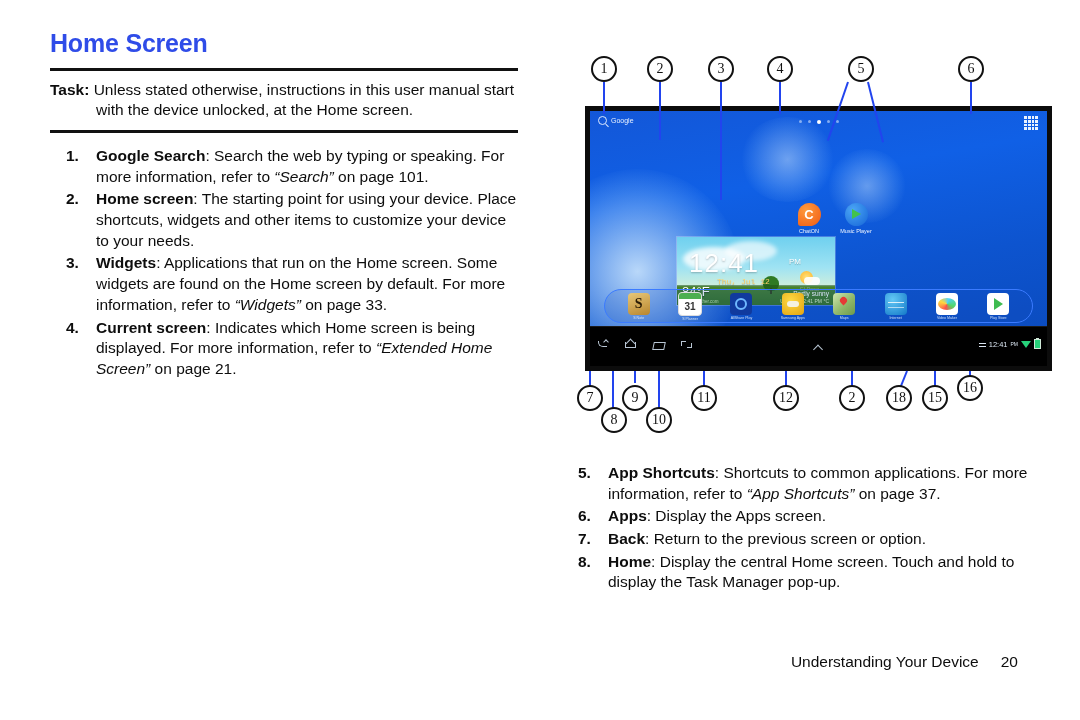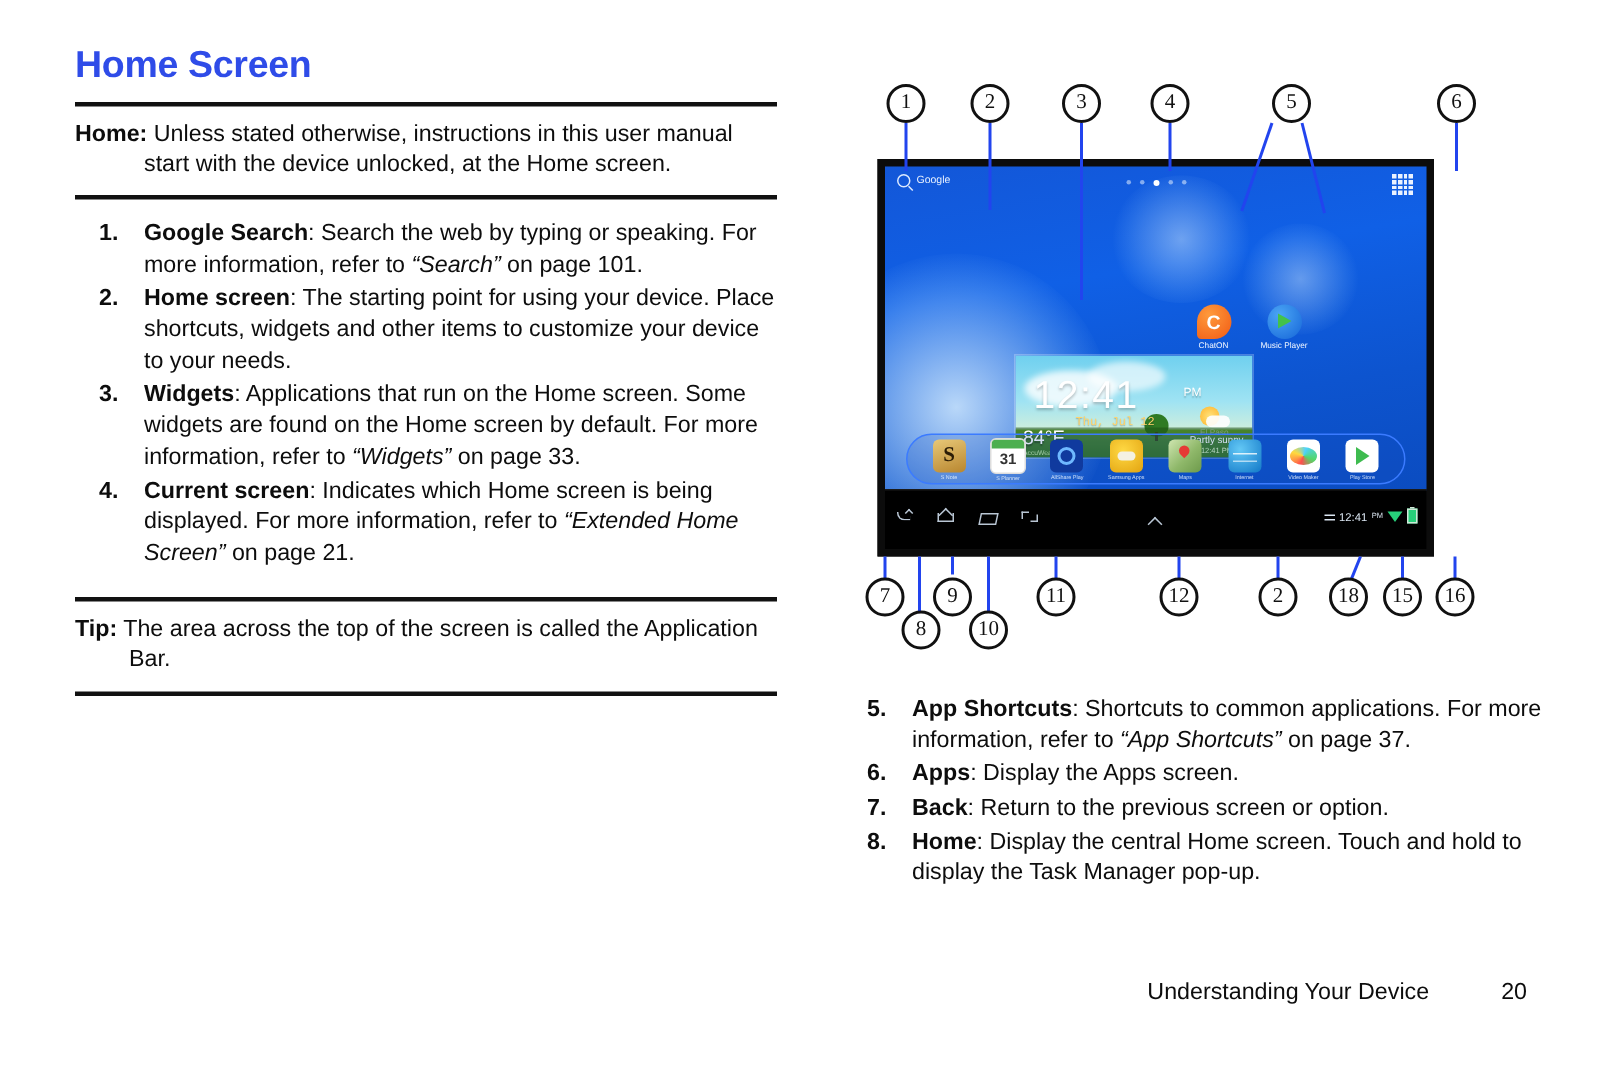--- a/index.html
+++ b/index.html
@@ -97,21 +97,21 @@
   .right-list li { margin-bottom: 2px; }
 
   .footer {
     position: absolute;
     left: 562px;
     top: 653px;
     width: 456px;
     text-align: right;
     font-size: 15.5px;
   }
-  .footer .fnum { display: inline-block; margin-left: 48px; }
+  .footer .fnum { display: inline-block; margin-left: 22px; }
 
   
   .diagram {
     position: absolute;
     left: 575px;
     top: 48px;
     width: 440px;
     height: 395px;
   }
   .callout {
@@ -134,21 +134,21 @@
     position: absolute;
     background: #2244ee;
     z-index: 4;
   }
 
   
   .tablet {
     position: absolute;
     left: 10px;
     top: 58px;
-    width: 371px;
+    width: 467px;
     height: 265px;
     background: #111;
     border: 5px solid #0c0c0c;
     box-sizing: border-box;
     z-index: 2;
   }
   .screen {
     position: absolute;
     left: 0; top: 0; right: 0;
     height: 216px;
@@ -610,46 +610,39 @@
 
 <div class="page">
 
   <div class="col-left">
 
     <h1 class="h1">Home Screen</h1>
 
 
     <div class="rule"></div>
     <div class="note-block">
-      <div class="note-line"><span class="lead">Home:</span><span> Unless stated otherwise, instructions in this user manual start with the device unlocked, at the Home screen.</span></div>
+      <div class="note-line"><span class="lead">Task:</span><span> Unless stated otherwise, instructions in this user manual start with the device unlocked, at the Home screen.</span></div>
     </div>
     <div class="rule"></div>
 
     <ol class="numlist left-list">
       <li>
         <span class="num">1.</span><span class="term">Google Search</span><span>: Search the web by typing or speaking. For more information, refer to </span><i>“Search”</i><span> on page 101.</span>
       </li>
       <li>
         <span class="num">2.</span><span class="term">Home screen</span><span>: The starting point for using your device. Place shortcuts, widgets and other items to customize your device to your needs.</span><i></i><span></span>
       </li>
       <li>
         <span class="num">3.</span><span class="term">Widgets</span><span>: Applications that run on the Home screen. Some widgets are found on the Home screen by default. For more information, refer to </span><i>“Widgets”</i><span> on page 33.</span>
       </li>
       <li>
         <span class="num">4.</span><span class="term">Current screen</span><span>: Indicates which Home screen is being displayed. For more information, refer to </span><i>“Extended Home Screen”</i><span> on page 21.</span>
       </li>
     </ol>
 
-    <div class="tip-wrap">
-      <div class="rule"></div>
-      <div class="tip-block">
-        <div class="tip-line"><span class="lead">Tip:</span><span> The area across the top of the screen is called the Application Bar.</span></div>
-      </div>
-      <div class="rule"></div>
-    </div>
   </div>
 
   <div class="diagram">
 
     <div class="callout" style="left:16px;  top:8px;">1</div>
     <div class="callout" style="left:72px;  top:8px;">2</div>
     <div class="callout" style="left:133px; top:8px;">3</div>
     <div class="callout" style="left:192px; top:8px;">4</div>
     <div class="callout" style="left:273px; top:8px;">5</div>
     <div class="callout" style="left:383px; top:8px;">6</div>
@@ -794,21 +787,21 @@
 
     <div class="callout" style="left:2px;   top:337px;">7</div>
     <div class="callout" style="left:26px;  top:359px;">8</div>
     <div class="callout" style="left:47px;  top:337px;">9</div>
     <div class="callout" style="left:71px;  top:359px;">10</div>
     <div class="callout" style="left:116px; top:337px;">11</div>
     <div class="callout" style="left:198px; top:337px;">12</div>
     <div class="callout" style="left:264px; top:337px;">2</div>
     <div class="callout" style="left:311px; top:337px;">18</div>
     <div class="callout" style="left:347px; top:337px;">15</div>
-    <div class="callout" style="left:382px; top:337px;">16</div>
+    <div class="callout" style="left:382px; top:327px;">16</div>
   </div>
 
   <ol class="numlist right-list">
     <li>
       <span class="num">5.</span><span class="term">App Shortcuts</span><span>: Shortcuts to common applications. For more information, refer to </span><i>“App Shortcuts”</i><span> on page 37.</span>
     </li>
     <li>
       <span class="num">6.</span><span class="term">Apps</span><span>: Display the Apps screen.</span><i></i><span></span>
     </li>
     <li>

